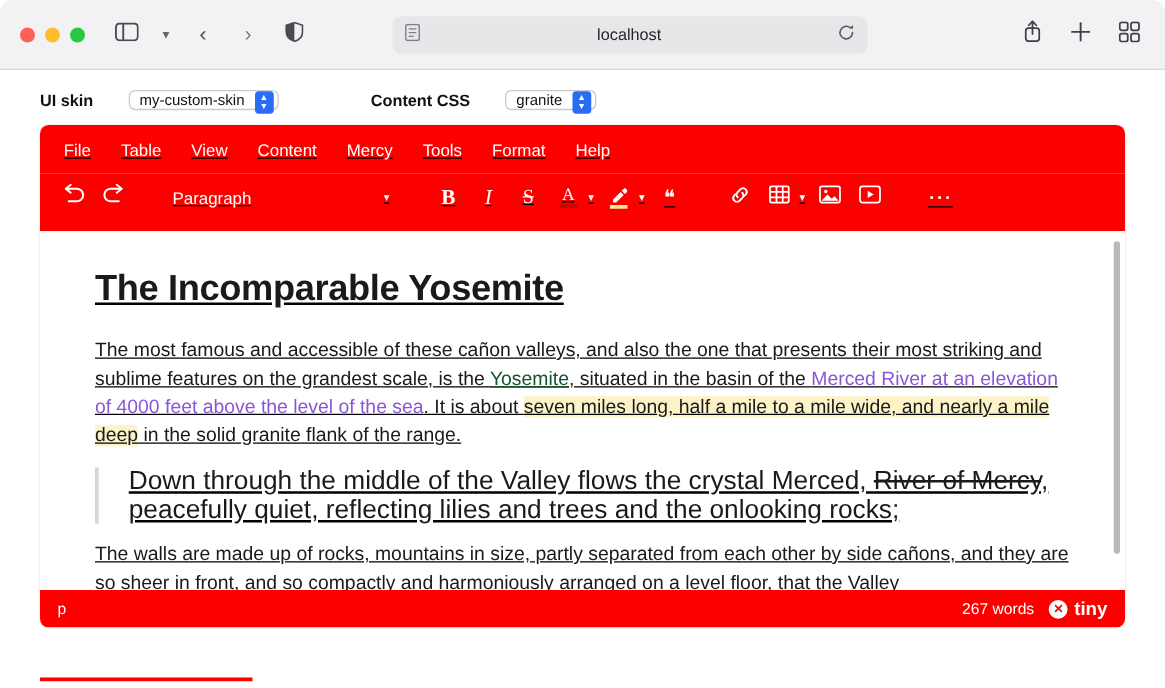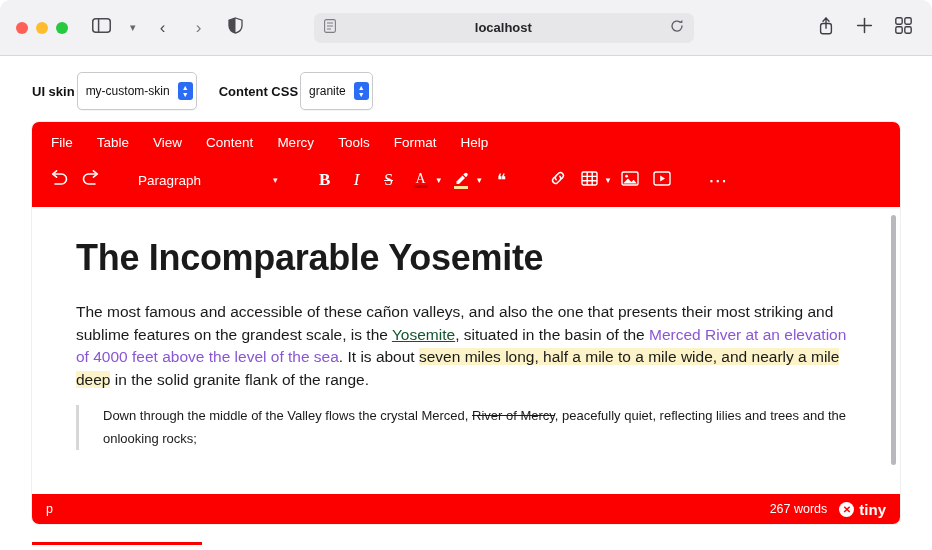--- a/index.html
+++ b/index.html
@@ -57,42 +57,40 @@
     padding: 0 10px;
     position: relative;
     max-width: 380px;
     margin: 0 auto;
   }
   .urlbar .url-text {
     flex: 1;
     text-align: center;
     font-size: 13px;
     color: #26262a;
-    font-weight: bold;
   }
   .urlbar .reader-icon { color: #7d7d83; font-size: 12px; }
   .urlbar .reload-icon { color: #5b5b61; font-size: 14px; }
 
   .chrome-right { display: flex; align-items: center; gap: 14px; margin-left: auto; color: #3f3f44; }
 
   
   .controls {
     display: flex;
     align-items: center;
-    gap: 2px;
+    gap: 28px;
     padding: 16px 32px 12px 32px;
     font-size: 13px;
     color: #111;
   }
   .control-label { font-weight: 700; font-size: 13px; color: #111; }
   .select {
     display: inline-flex;
-    align-items: center;
     gap: 8px;
-    height: 38px;
+    height: 16px;
     padding: 0 3px 0 8px;
     border: 1px solid #c9c9cd;
     border-radius: 5px;
     background: #ffffff;
     font-size: 12px;
     color: #111;
     box-shadow: 0 1px 0 rgba(0,0,0,0.04);
   }
   .select .stepper {
     width: 15px; height: 18px;
@@ -110,20 +108,21 @@
   .editor {
     margin: 0 32px;
     border-radius: 7px;
     overflow: hidden;
     background: #fff;
     box-shadow: 0 0 0 1px rgba(0,0,0,0.06);
     height: 402px;
     display: flex;
     flex-direction: column;
     position: relative;
+    text-decoration: underline;
   }
   .menubar {
     background: #fc0000;
     display: flex;
     align-items: center;
     gap: 6px;
     padding: 8px 10px 6px 10px;
   }
   .menu-item {
     color: #ffffff;
@@ -146,60 +145,60 @@
     font-size: 16px;
     border-radius: 4px;
   }
   .tb.undo, .tb.redo { font-size: 19px; }
   .tb-sep { width: 22px; }
   .blockfmt {
     display: flex; align-items: center;
     color: #fff;
     font-size: 13.5px;
     padding: 0 6px;
-    gap: 72px;
+    gap: 106px;
     height: 30px;
   }
   .caret-down { font-size: 9px; opacity: .95; }
   .tb-group { display: flex; align-items: center; }
   .tb-small-caret { font-size: 9px; margin-left: 1px; margin-right: 3px; }
   .tb.bold { font-weight: 700; font-family: "Liberation Serif", serif; font-size: 17px; }
   .tb.italic { font-style: italic; font-family: "Liberation Serif", serif; font-size: 17px; }
   .tb.strike { text-decoration: line-through; font-family: "Liberation Serif", serif; font-size: 16px; }
   .tb.more { font-size: 19px; letter-spacing: 1px; }
 
   .content {
     flex: 1;
     background: #ffffff;
     padding: 22px 44px 0 44px;
     overflow: hidden;
     position: relative;
     font-family: "Liberation Sans", sans-serif;
     color: #1a1a1a;
   }
   .content h1 {
-    font-size: 36px;
+    font-size: 29px;
     margin: 8px 0 22px 0;
     font-weight: 700;
     letter-spacing: -0.3px;
   }
   .content p {
     font-size: 15.5px;
     line-height: 22.5px;
     margin: 0 0 14px 0;
   }
   .content a { color: #14532d; text-decoration: underline; }
   .purple { color: #8a56d6; }
   .hl { background: #fdf3c8; }
   .strike-txt { text-decoration: line-through; }
   blockquote {
     margin: 0 0 14px 0;
     padding: 0 0 0 24px;
     border-left: 3px solid #d7d7d7;
-    font-size: 13px;
+    font-size: 21px;
     line-height: 22.5px;
   }
   .scrollbar {
     position: absolute;
     right: 4px; top: 8px;
     width: 5px; height: 250px;
     border-radius: 3px;
     background: #b9b9bd;
   }
 
@@ -458,20 +457,21 @@
       <div class="tb more">⋯</div>
     </div>
 
     <div class="content">
       <h1>The Incomparable Yosemite</h1>
 
       <p><span>The most famous and accessible of these cañon valleys, and also the one that presents their most striking and sublime features on the grandest scale, is the </span><a href="#">Yosemite</a><span>, situated in the basin of the </span><span class="purple">Merced River at an elevation of 4000 feet above the level of the sea</span><span>. It is about </span><span class="hl">seven miles long, half a mile to a mile wide, and nearly a mile deep</span><span> in the solid granite flank of the range.</span></p>
 
       <blockquote><span>Down through the middle of the Valley flows the crystal Merced, </span><span class="strike-txt">River of Mercy</span><span>, peacefully quiet, reflecting lilies and trees and the onlooking rocks;</span></blockquote>
 
+      <p>The walls are made up of rocks, mountains in size, partly separated from each other by side cañons, and they are so sheer in front, and so compactly and harmoniously arranged on a level floor, that the Valley</p>
 
       <div class="scrollbar"></div>
     </div>
 
     <div class="statusbar">
       <span class="path">p</span>
       <span class="words">267 words</span>
       <span class="brand">
         <span class="tinymark">✕</span>
         <span>tiny</span>

